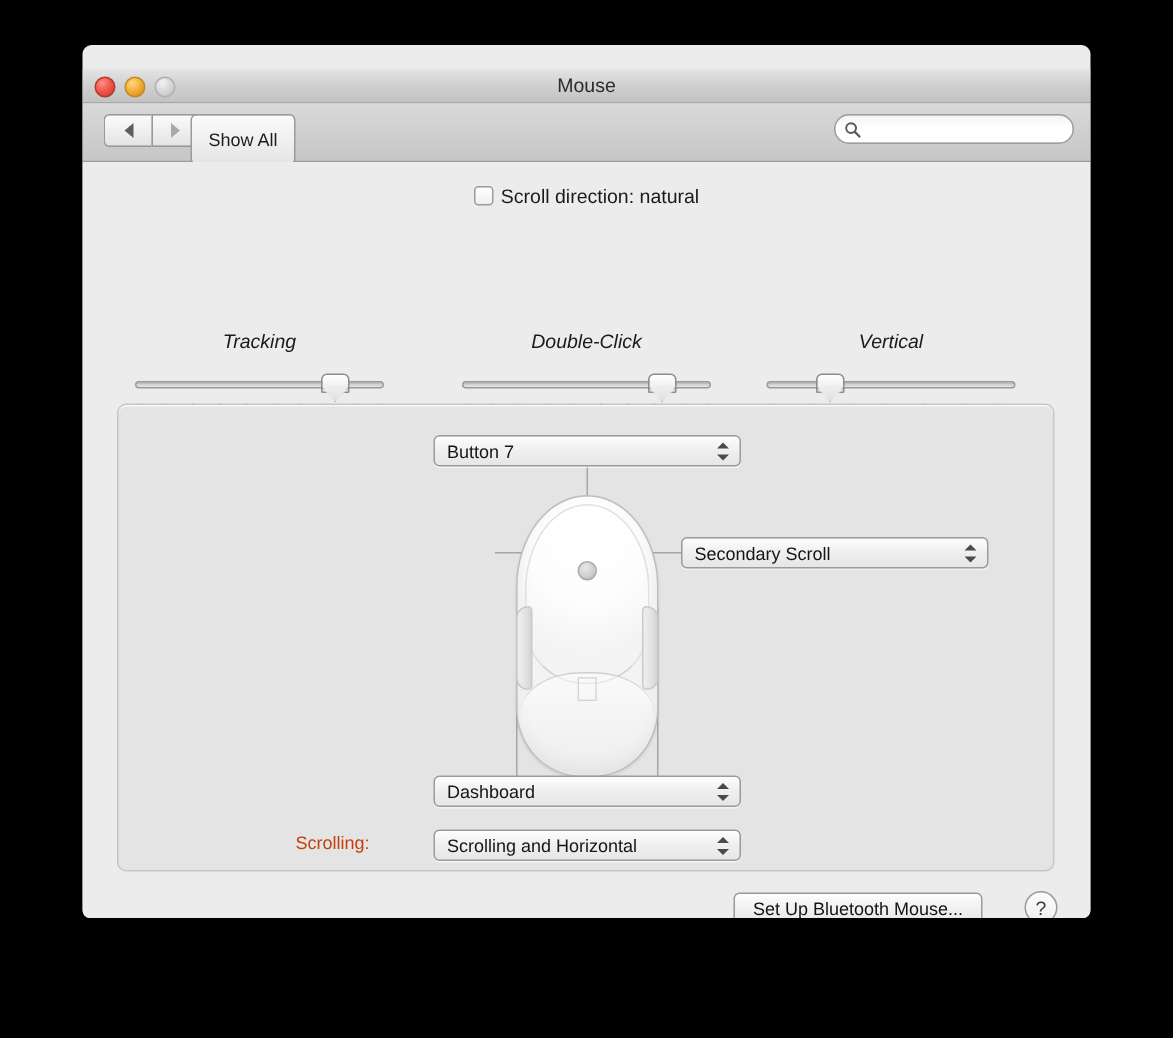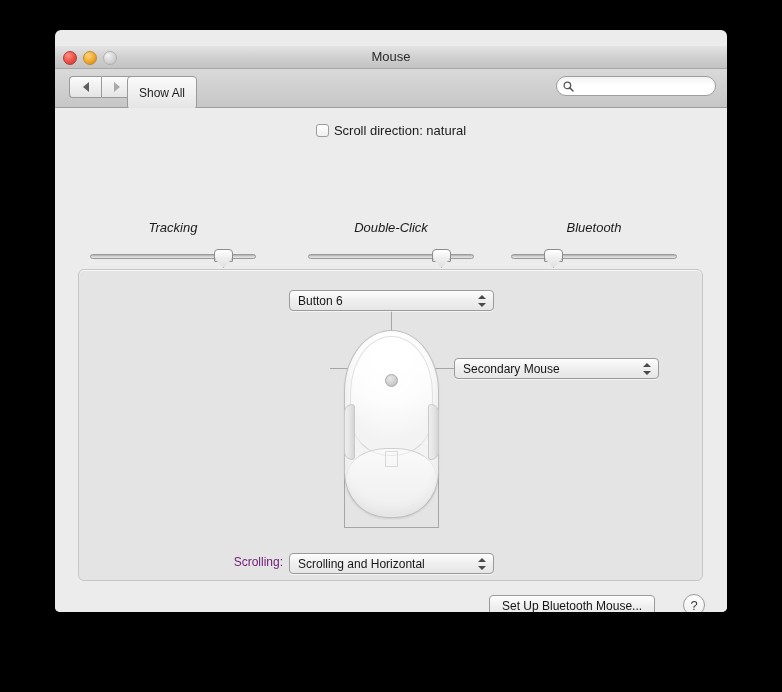--- a/index.html
+++ b/index.html
@@ -281,23 +281,23 @@
   #popup-button3    { left: 210px; top: 20px;  width: 205px; }
   #popup-primary    { left: 46px;  top: 88px;  width: 205px; }
   #popup-secondary  { left: 375px; top: 88px;  width: 205px; }
   #popup-dashboard  { left: 210px; top: 247px; width: 205px; }
   #popup-scrolling  { left: 210px; top: 283px; width: 205px; }
   #label-scrolling  {
     position: absolute;
     left: 118px;
     top: 285px;
     font-size: 12px;
-    color: #701a75;
+    color: #c2410c;
     width: 86px;
-    text-align: right;
+    text-align: left;
   }
 
   
   .conn { position: absolute; background: #a6a6a6; }
 
   
   #mouse {
     position: absolute;
     left: 255px;
     top: 60px;
@@ -494,21 +494,21 @@
         <span class="tick" style="left:85%"></span>
           <span class="tick" style="left:95%"></span>
       </div>
       <div class="endlabels">
         <span class="lo">Slow</span>
         <span class="hi">Fast</span>
       </div>
     </div>
 
     <div class="slider-group" style="left:449px;">
-      <div class="slider-title">Bluetooth</div>
+      <div class="slider-title">Vertical</div>
       <div class="track-wrap">
         <div class="track"></div>
         <div class="thumb" style="left:27%;">
           <div class="body"></div>
             <div class="tip"></div>
         </div>
       </div>
       <div class="ticks">
         <span class="tick" style="left:6%"></span>
           <span class="tick" style="left:20%"></span>
@@ -538,36 +538,43 @@
         <div id="mouse-body"></div>
         <div id="mouse-topseam"></div>
         <div id="mouse-lower"></div>
         <div id="scrollball"></div>
         <div class="sidebtn" id="sidebtn-left"></div>
         <div class="sidebtn" id="sidebtn-right"></div>
         <div id="apple-logo"></div>
       </div>
 
       <div class="popup" id="popup-button3">
-        <span>Button 6</span>
+        <span>Button 7</span>
         <span class="stepper">
             <i class="up"></i>
             <i class="dn"></i>
           </span>
       </div>
 
 
       <div class="popup" id="popup-secondary">
-        <span>Secondary Mouse</span>
+        <span>Secondary Scroll</span>
         <span class="stepper">
             <i class="up"></i>
             <i class="dn"></i>
           </span>
       </div>
 
+      <div class="popup" id="popup-dashboard">
+        <span>Dashboard</span>
+        <span class="stepper">
+            <i class="up"></i>
+            <i class="dn"></i>
+          </span>
+      </div>
 
       <div id="label-scrolling">Scrolling:</div>
       <div class="popup" id="popup-scrolling">
         <span>Scrolling and Horizontal</span>
         <span class="stepper">
             <i class="up"></i>
             <i class="dn"></i>
           </span>
       </div>
     </div>

